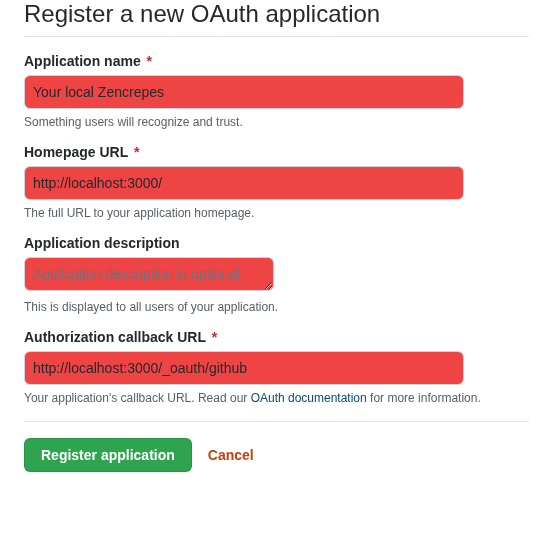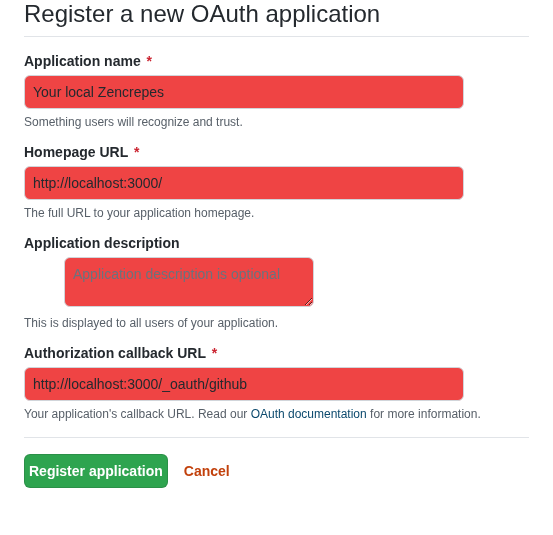--- a/index.html
+++ b/index.html
@@ -48,23 +48,22 @@
       border: 1px solid #d1d5da;
       border-radius: 6px;
       outline: none;
       font-family: inherit;
     }
     .form-control::placeholder {
       color: #6a737d;
     }
     textarea.form-control {
       width: 250px;
-      height: 50px;
+      height: 34px;
       resize: both;
-      margin-left: 40px;
     }
     .form-hint {
       font-size: 12px;
       color: #586069;
       margin-top: 6px;
     }
     .form-hint a {
       color: #0c4a6e;
       text-decoration: none;
     }
@@ -73,21 +72,21 @@
       border-top: 1px solid #e1e4e8;
       margin: 16px 0;
     }
     .form-actions {
       display: flex;
       align-items: center;
       gap: 16px;
       margin-bottom: 16px;
     }
     .btn-primary {
-      padding: 6px 4px;
+      padding: 6px 16px;
       font-size: 14px;
       font-weight: 600;
       line-height: 20px;
       color: #fff;
       background-color: #2ea44f;
       border: 1px solid rgba(27,31,35,0.15);
       border-radius: 6px;
       cursor: pointer;
       font-family: inherit;
     }

